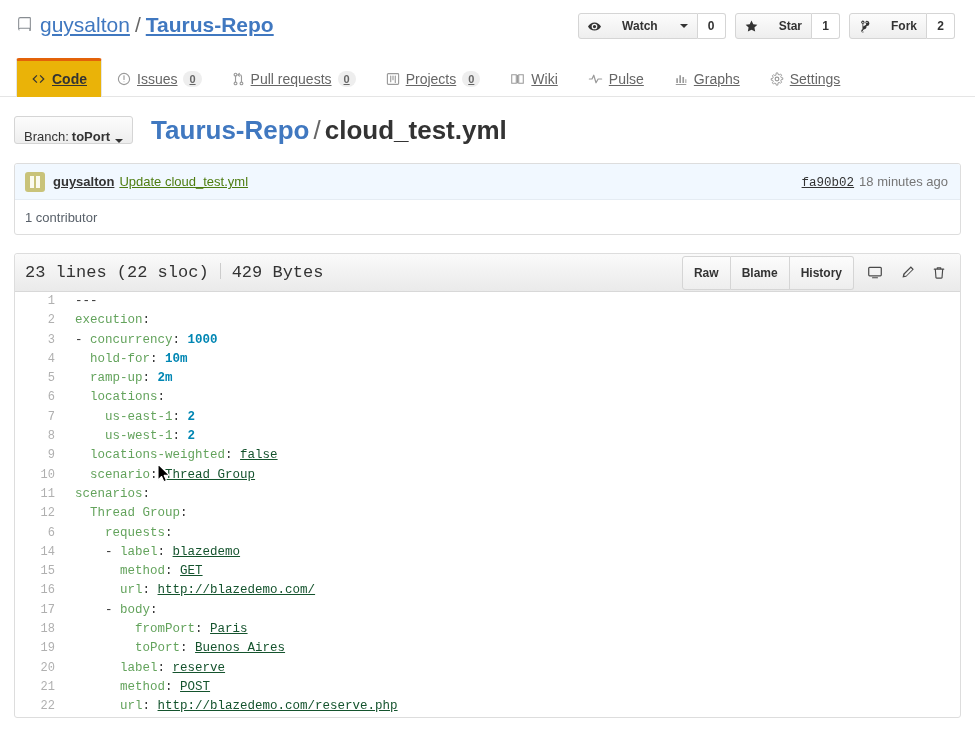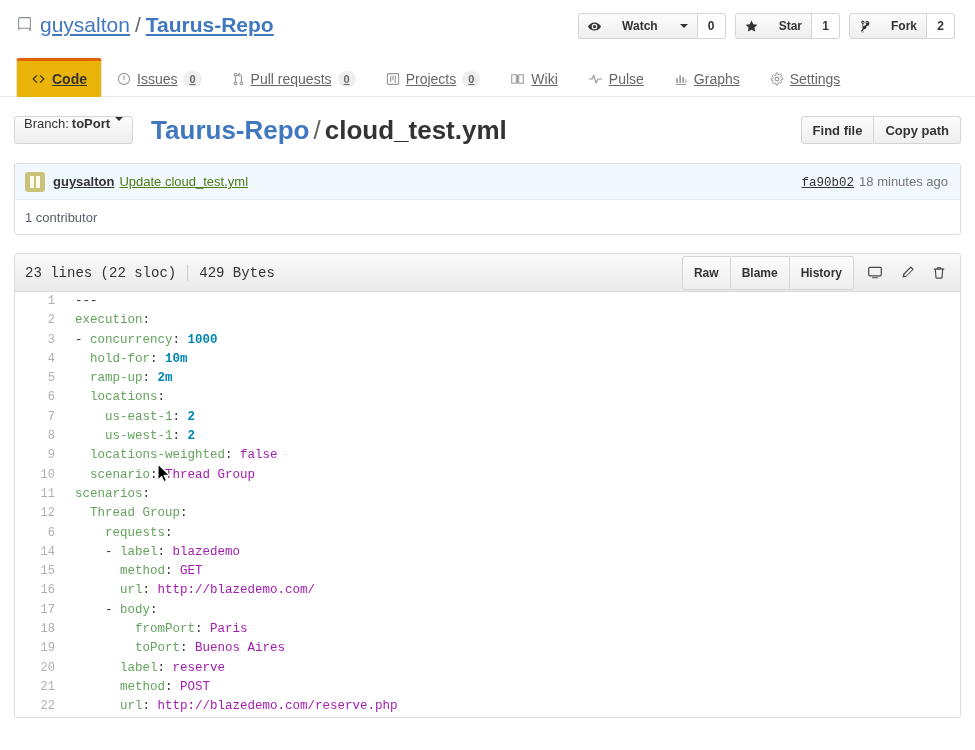--- a/index.html
+++ b/index.html
@@ -139,21 +139,21 @@
   
   .file-navigation {
     display: flex;
     align-items: center;
     height: 34px;
     margin-top: 16px;
     position: relative;
   }
   .branch-select {
     display: inline-flex;
-    align-items: flex-start;
+    align-items: flex-end;
     height: 28px;
     padding: 0 9px;
     font-size: 13px;
     color: #333;
     background-image: linear-gradient(#fcfcfc, #eee);
     border: 1px solid #d5d5d5;
     border-radius: 3px;
     line-height: 1;
   }
   .branch-select b { font-weight: bold; margin-left: 3px; }
@@ -254,21 +254,21 @@
     align-items: center;
     height: 38px;
     padding: 0 10px;
     background-image: linear-gradient(#fafafa, #eaeaea);
     border-bottom: 1px solid #d8d8d8;
     border-radius: 3px 3px 0 0;
     position: relative;
   }
   .file-info {
     font-family: "Liberation Mono", monospace;
-    font-size: 14px;
+    font-size: 17px;
     color: #333;
     display: flex;
     align-items: flex-start;
   }
   .file-info-div {
     display: inline-block;
     width: 1px; height: 16px;
     background: #ccc;
     margin: 0 11px;
   }
@@ -321,21 +321,21 @@
   .lc {
     padding-left: 10px !important;
     font-family: "Liberation Mono", monospace;
     font-size: 12.5px;
     line-height: 19.3px;
     color: #333;
     white-space: pre;
   }
   .k { color: #63a35c; }
   .n { color: #0086b3; font-weight: bold; }
-  .s { color: #a21caf; }
+  .s { color: #14532d; text-decoration: underline; }
   .p { color: #333; }
 
   
   .cursor-arrow { position: absolute; left: 157px; top: 463px; z-index: 50; }
 </style>
 </head>
 <body>
 
 <div class="page">
 
@@ -485,24 +485,20 @@
       <button class="branch-select">
         <span>Branch:</span>
         <b>toPort</b>
         <span class="caret"></span>
       </button>
 
       <div class="breadcrumb">
         <a href="#">Taurus-Repo</a><span class="bsep">/</span><span>cloud_test.yml</span>
       </div>
 
-      <div class="file-nav-right">
-        <button class="fn-btn">Find file</button>
-        <button class="fn-btn">Copy path</button>
-      </div>
     </div>
 
     <div class="commit-box">
       <div class="commit-head">
         <span class="avatar"></span>
         <a class="commit-author" href="#">guysalton</a>
         <a class="commit-msg" href="#">Update cloud_test.yml</a>
         <span class="commit-meta">
           <a class="commit-sha" href="#">fa90b02</a>
           <span>18 minutes ago</span>

